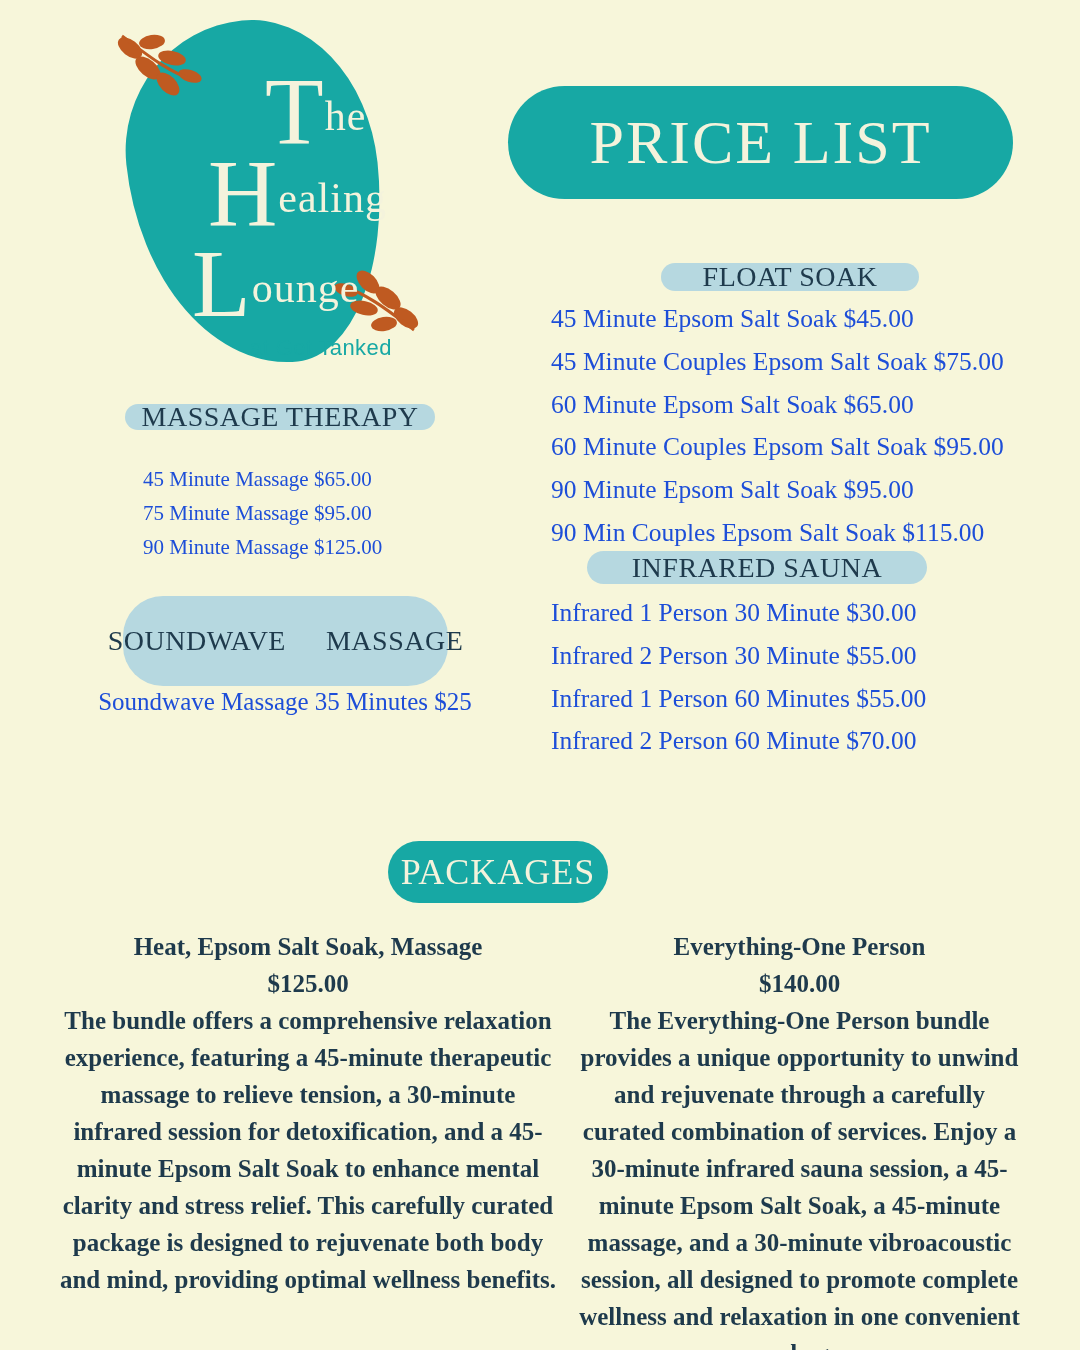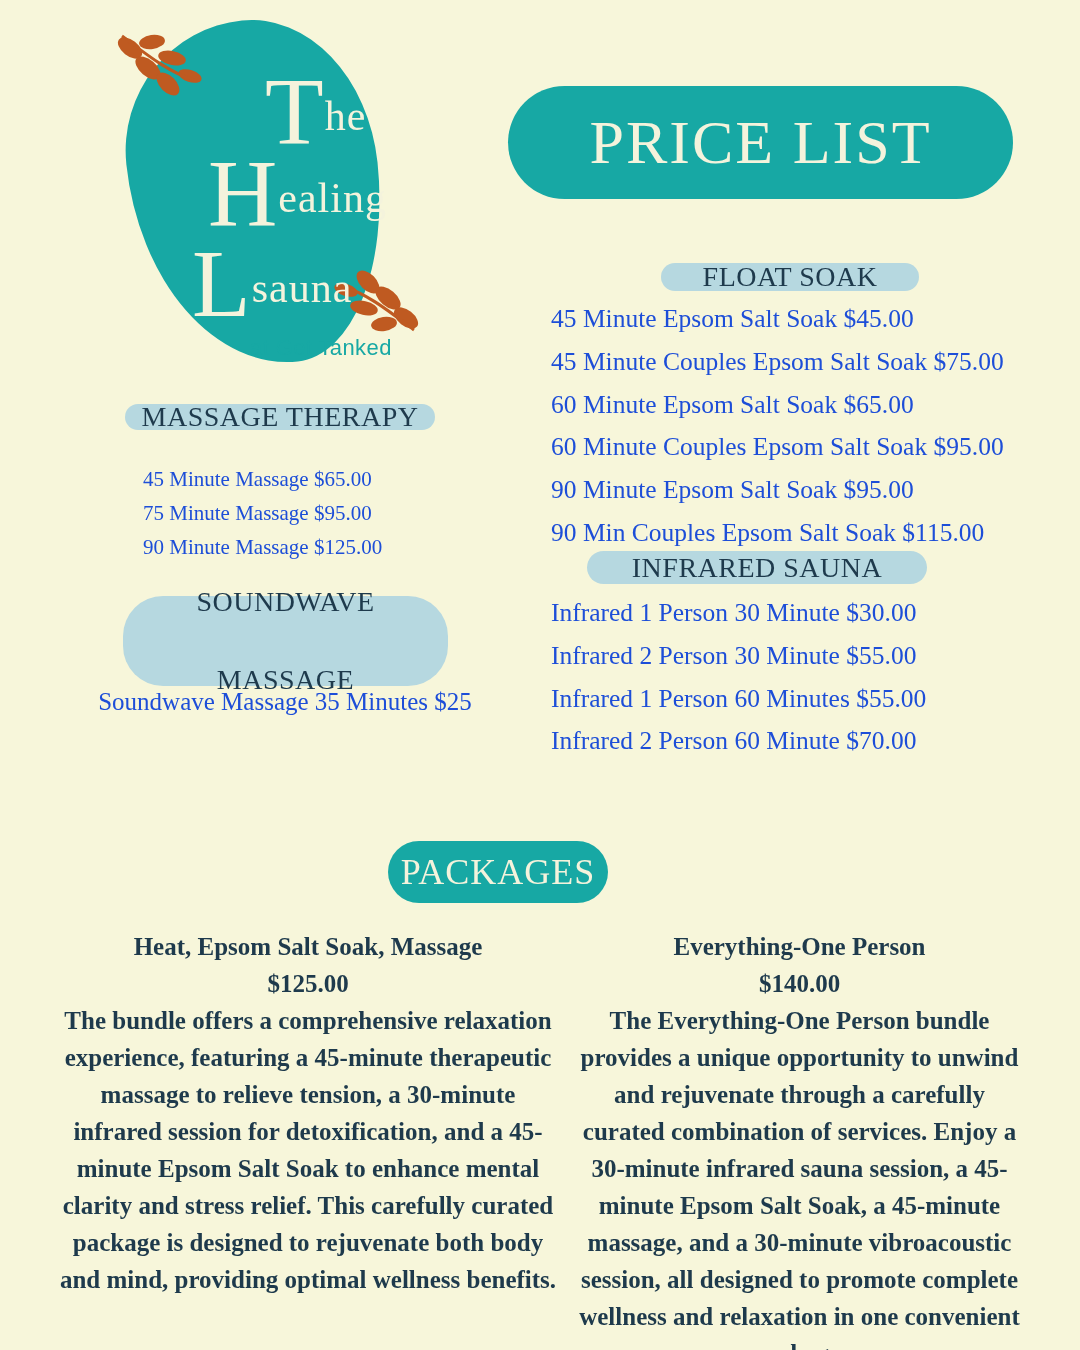--- a/index.html
+++ b/index.html
@@ -127,21 +127,21 @@
     top: 388px;
     width: 310px;
     height: 26px;
   }
   #soundwave-pill {
     position: absolute;
     left: 123px;
     top: 580px;
     width: 325px;
     height: 90px;
-    flex-direction: column;
+    flex-direction: row;
     line-height: 1.35;
     gap: 40px;
   }
   #float-soak-pill {
     position: absolute;
     left: 661px;
     top: 247px;
     width: 258px;
     height: 28px;
   }
@@ -262,21 +262,21 @@
   </span>
 
   <div class="logo-text">
     <div class="logo-line ll-the">
       <span class="big">T</span><span>he</span>
     </div>
     <div class="logo-line ll-healing">
       <span class="big">H</span><span>ealing</span>
     </div>
     <div class="logo-line ll-lounge">
-      <span class="big">L</span><span>sauna</span>
+      <span class="big">L</span><span>ounge</span>
     </div>
   </div>
 
   <div class="logo-sub">at Get Tanked</div>
 </div>
 
 <div class="pill price-list-pill">PRICE LIST</div>
 
 <div class="pill section-pill" id="massage-therapy-pill">MASSAGE THERAPY</div>
 <div class="list" id="massage-list">

